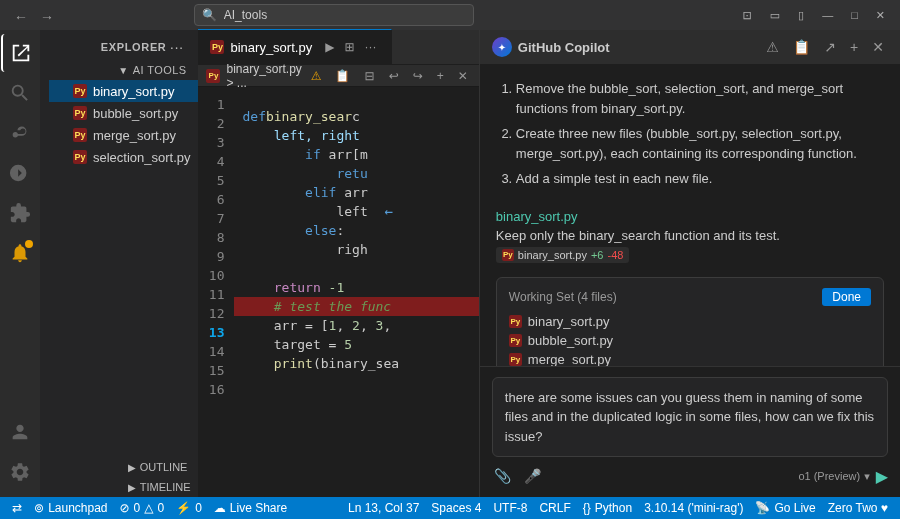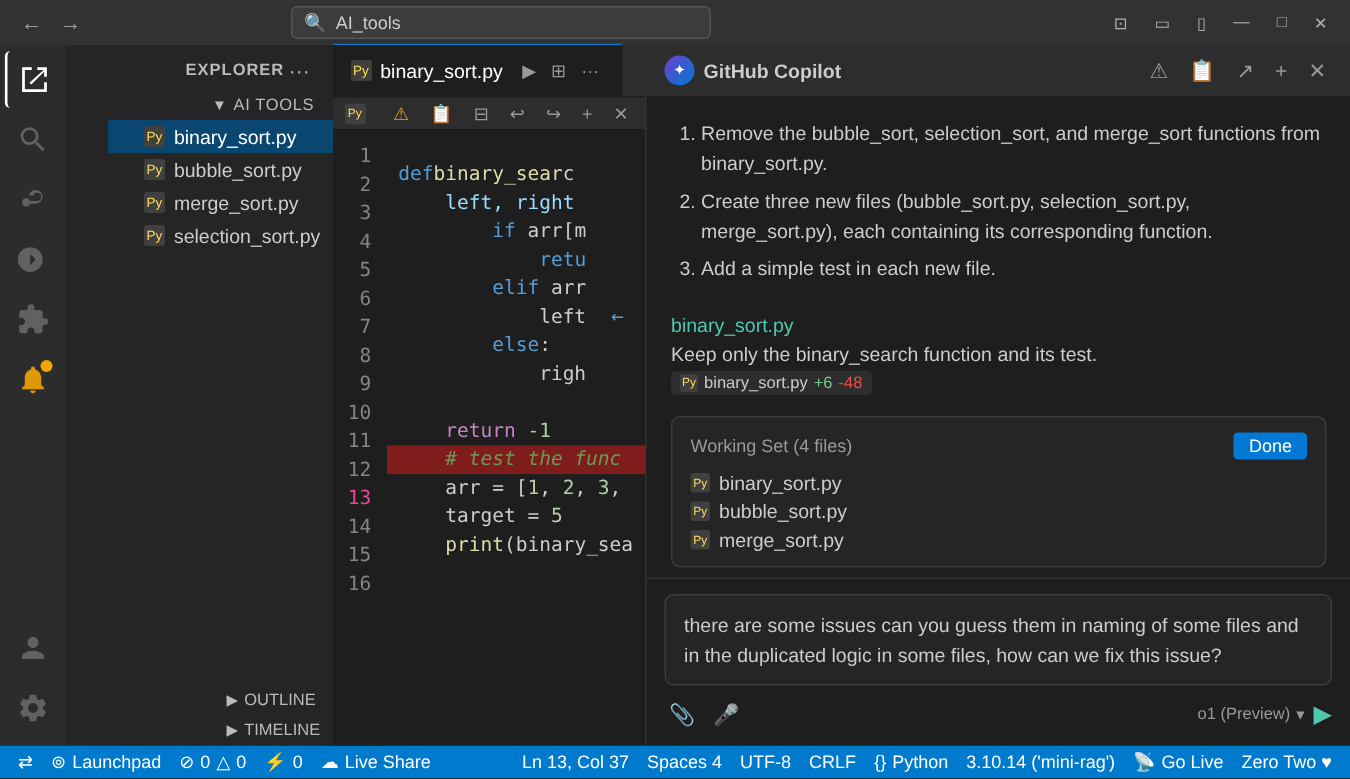--- a/index.html
+++ b/index.html
@@ -172,28 +172,28 @@
       align-items: center;
       gap: 6px;
       color: #cccccc;
       font-size: 13px;
       height: 22px;
     }
     .file-item.active { background: #094771; color: #ffffff; }
     .python-icon {
       width: 14px;
       height: 14px;
-      background: #404040;
+      background: #7f1d1d;
       border-radius: 2px;
       display: inline-flex;
       align-items: center;
       justify-content: center;
       font-size: 9px;
       color: #ffde57;
-      font-weight: normal;
+      font-weight: bold;
       flex-shrink: 0;
     }
     .sidebar-bottom {
       margin-top: auto;
     }
     .collapse-section {
       padding: 4px 8px;
       font-size: 11px;
       color: #bbbbbb;
       cursor: pointer;
@@ -273,21 +273,22 @@
       line-height: 19px;
       padding: 8px 4px;
       text-align: right;
       user-select: none;
       flex-shrink: 0;
     }
     .line-numbers div {
       padding-right: 6px;
     }
     .line-numbers div.active-line {
-      color: #ec4899;
+      color: #0ea5e9;
+      font-weight: bold;
     }
     .code-area {
       flex: 1;
       font-family: 'Consolas', monospace;
       font-size: 13px;
       line-height: 19px;
       padding: 20px 0;
       overflow: hidden;
       position: relative;
     }
@@ -626,20 +627,21 @@
         <span>binary_sort.py</span>
         <div class="tab-actions">
           <button class="tab-action-btn">▶</button>
           <button class="tab-action-btn">⊞</button>
           <button class="tab-action-btn">···</button>
         </div>
       </div>
     </div>
     <div class="editor-toolbar">
       <span class="python-icon" style="font-size:8px;">Py</span>
+      <span style="color:#cccccc;font-size:12px;">binary_sort.py &gt; ...</span>
       <span style="margin-left:auto;display:flex;gap:8px;">
         <button class="tab-action-btn" style="color:#f0a500;">⚠</button>
         <button class="tab-action-btn">📋</button>
         <button class="tab-action-btn">⊟</button>
         <button class="tab-action-btn">↩</button>
         <button class="tab-action-btn">↪</button>
         <button class="tab-action-btn">+</button>
         <button class="tab-action-btn">✕</button>
       </span>
     </div>

